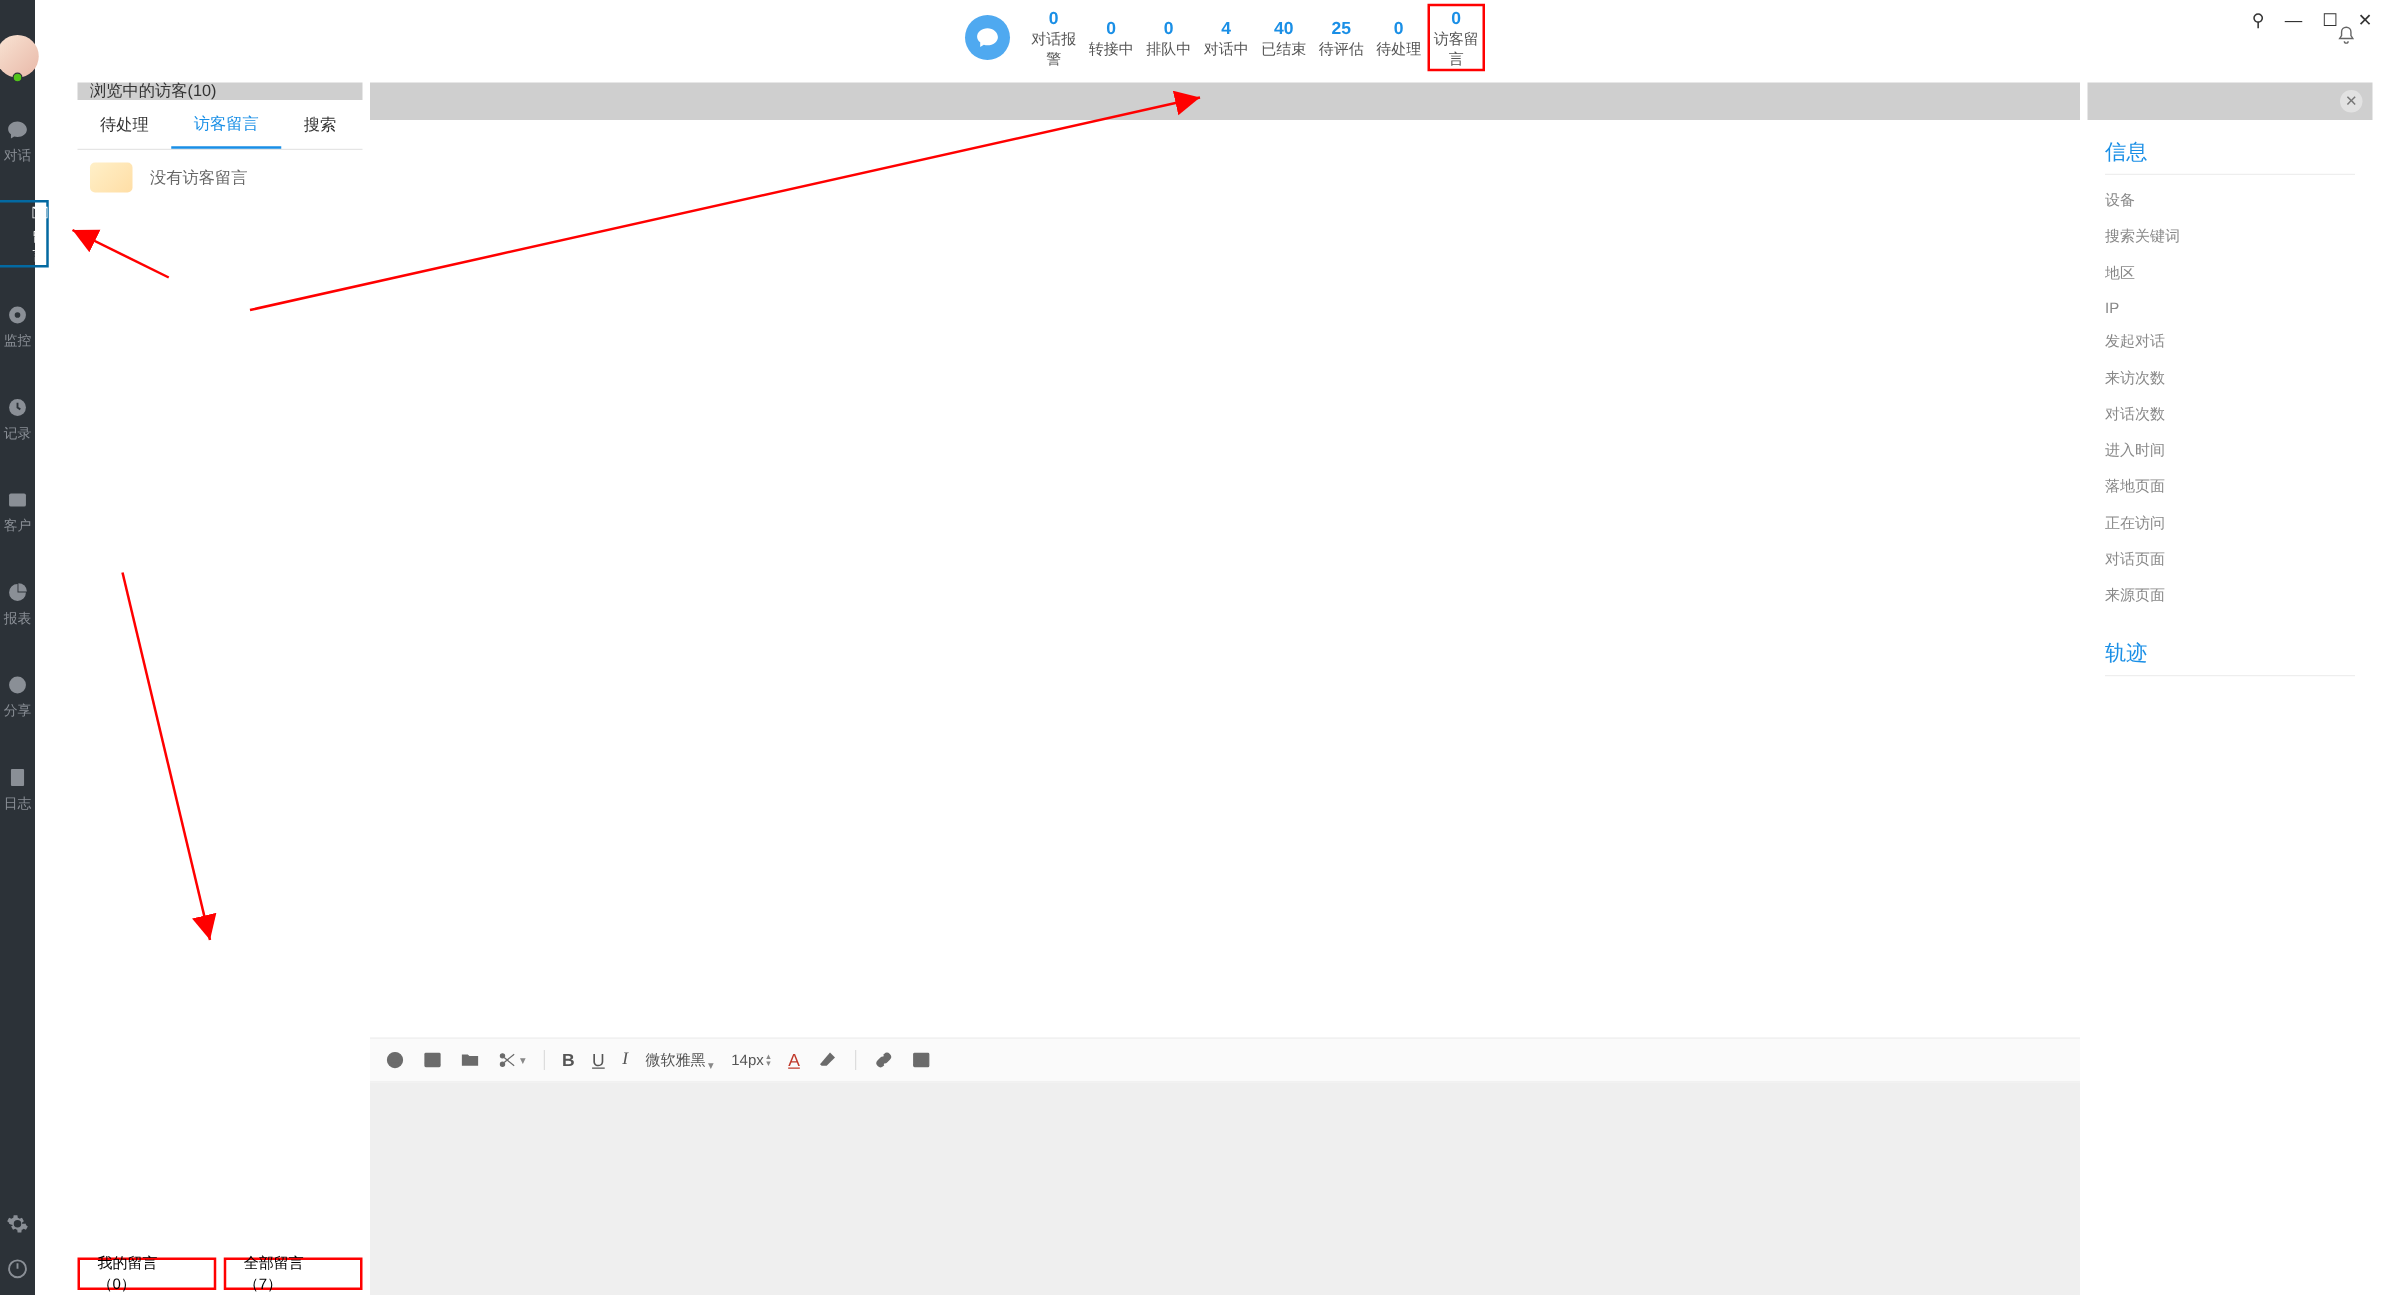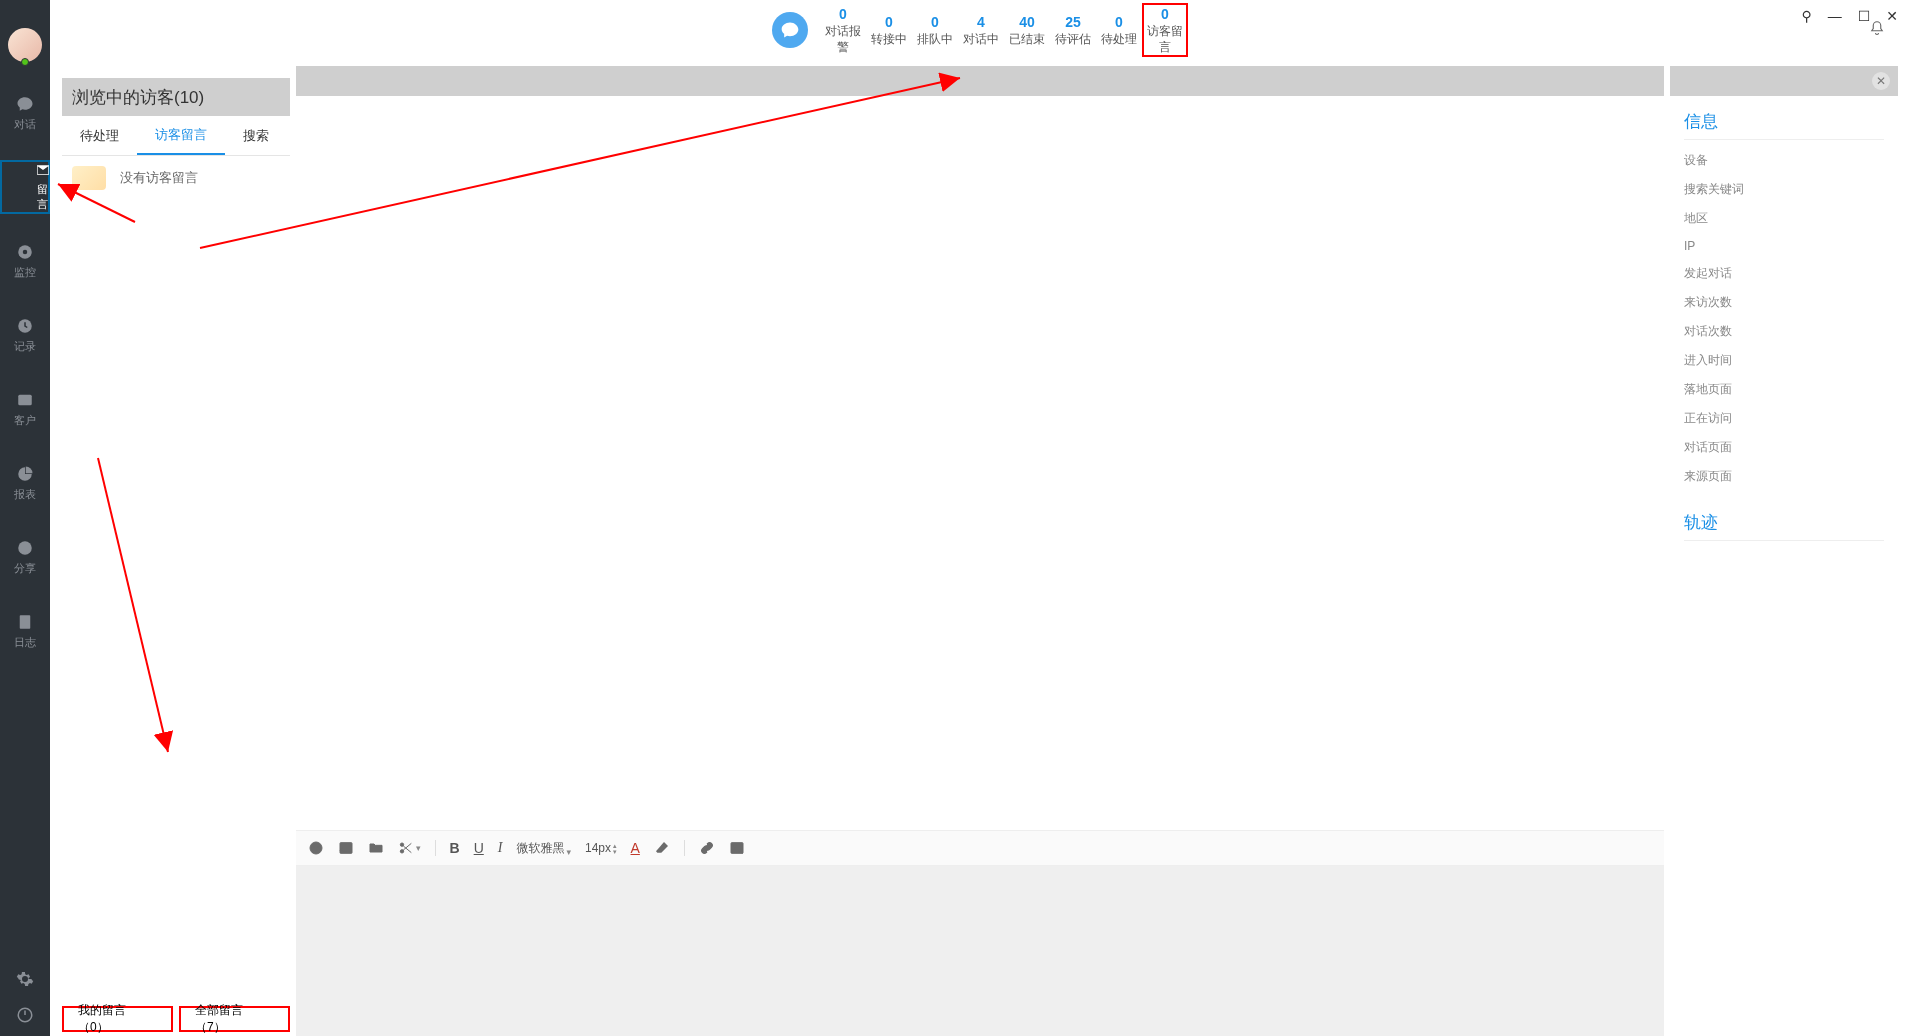--- a/index.html
+++ b/index.html
@@ -3,21 +3,21 @@
   <meta charset="utf-8">
   <style>
     * { margin: 0; padding: 0; box-sizing: border-box; }
     body { font-family: "Microsoft YaHei", Arial, sans-serif; font-size: 12px; background: #fff; overflow: hidden; width: 1910px; height: 1036px; position: relative; }
     
     
     .window-controls { position: absolute; top: 8px; right: 12px; display: flex; gap: 16px; align-items: center; }
     .window-controls span { font-size: 14px; color: #333; cursor: pointer; }
     
     
-    .left-sidebar { position: absolute; left: 0; top: 0; width: 50px; height: 100%; background: #2c3238; display: flex; flex-direction: column; align-items: center; padding-top: 28px; }
+    .left-sidebar { position: absolute; left: 0; top: 0; width: 28px; height: 100%; background: #2c3238; display: flex; flex-direction: column; align-items: center; padding-top: 28px; }
     .avatar { width: 34px; height: 34px; border-radius: 50%; background: linear-gradient(135deg,#f9e4d4,#e8b8a8); margin-bottom: 4px; position: relative; }
     .status-dot { position: absolute; bottom: -4px; left: 50%; transform: translateX(-50%); width: 8px; height: 8px; border-radius: 50%; background: #52c41a; border: 1px solid #2c3238; }
     .nav-item { width: 50px; height: 54px; display: flex; flex-direction: column; align-items: center; justify-content: center; color: #8a8f96; cursor: pointer; margin-top: 20px; }
     .nav-item.active { border: 2px solid #0369a1; padding-left: 35px; }
     .nav-item svg { width: 18px; height: 18px; fill: #8a8f96; }
     .nav-item .nav-label { font-size: 11px; margin-top: 4px; color: #8a8f96; }
     .nav-spacer { flex: 1; }
     .nav-bottom { width: 50px; display: flex; flex-direction: column; align-items: center; padding-bottom: 12px; gap: 18px; }
     .nav-bottom svg { width: 18px; height: 18px; fill: #8a8f96; cursor: pointer; }
     
@@ -31,21 +31,21 @@
     .stat-count { color: #1a8fe6; font-size: 14px; font-weight: bold; line-height: 18px; }
     .stat-label { color: #555; font-size: 12px; line-height: 16px; }
     .stat-item.highlighted { border: 2px solid #ff0000; }
     .bell-icon { position: absolute; right: 24px; top: 50%; transform: translateY(-50%); }
     .bell-icon svg { width: 18px; height: 18px; fill: none; stroke: #666; stroke-width: 1.5; }
     
     
     .content-row { position: absolute; left: 12px; right: 12px; top: 66px; bottom: 0; display: flex; gap: 6px; }
     
     .col-left { width: 228px; display: flex; flex-direction: column; }
-    .col-left-header { height: 38px; background: #cfcfcf; color: #333; font-size: 17px; display: flex; align-items: center; padding: 0 10px; margin-top: 12px; }
+    .col-left-header { height: 14px; background: #cfcfcf; color: #333; font-size: 13px; display: flex; align-items: center; padding: 0 10px; }
     .col-left-tabs { height: 40px; display: flex; border-bottom: 1px solid #e5e5e5; background: #fff; }
     .col-left-tab { flex: 0 0 auto; padding: 0 18px; display: flex; align-items: center; color: #333; cursor: pointer; font-size: 13px; }
     .col-left-tab.active { color: #1a8fe6; border-bottom: 2px solid #1a8fe6; }
     .visitor-list { flex: 1; background: #fff; }
     .visitor-empty { display: flex; align-items: center; padding: 10px; gap: 14px; }
     .visitor-empty-icon { width: 34px; height: 24px; background: linear-gradient(135deg,#ffe9b0,#ffd080); border-radius: 4px; opacity: 0.7; }
     .visitor-empty-text { color: #666; font-size: 13px; }
     .bottom-tabs { height: 30px; display: flex; gap: 6px; align-items: flex-start; }
     .bottom-tab { height: 26px; padding: 0 14px; display: flex; align-items: center; border: 1px solid #ccc; background: #fff; font-size: 12px; cursor: pointer; }
     .bottom-tab.red-box { border: 2px solid #ff0000; }

